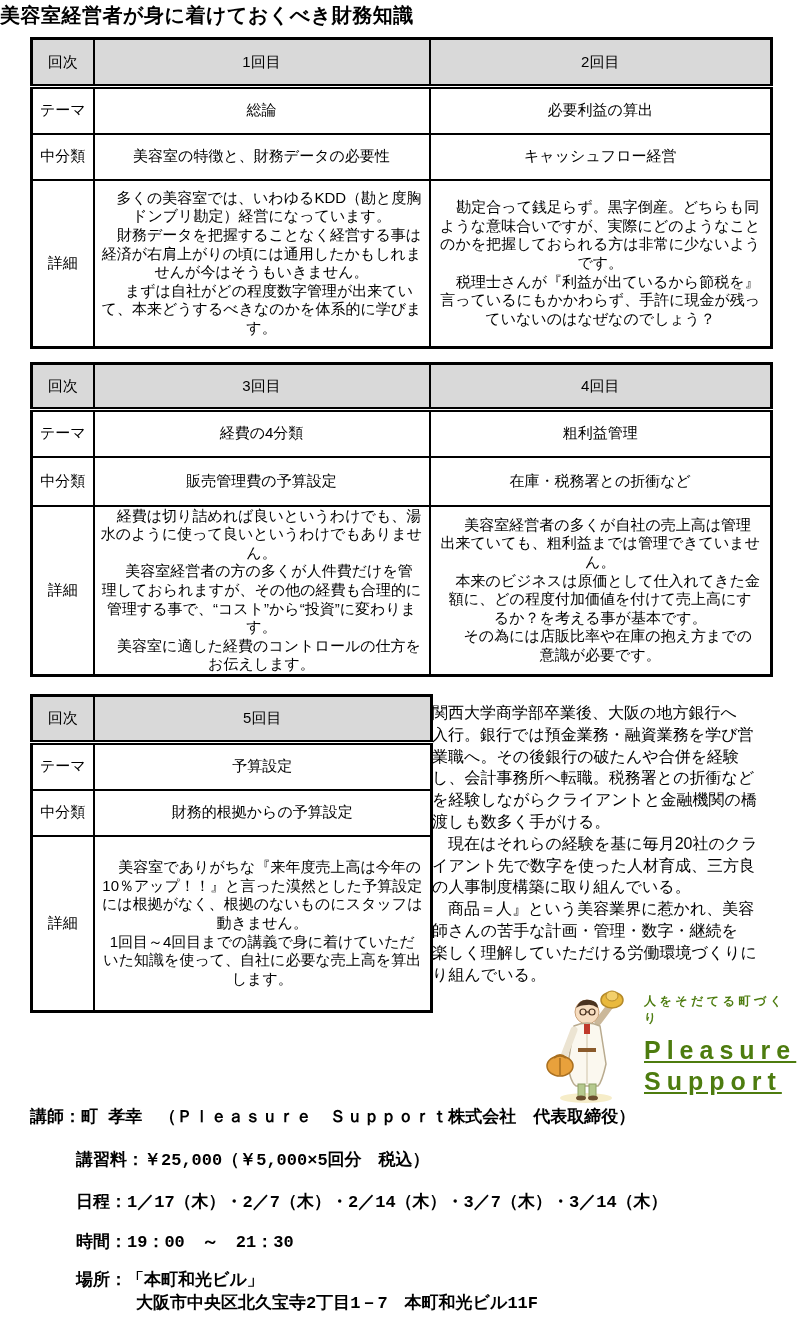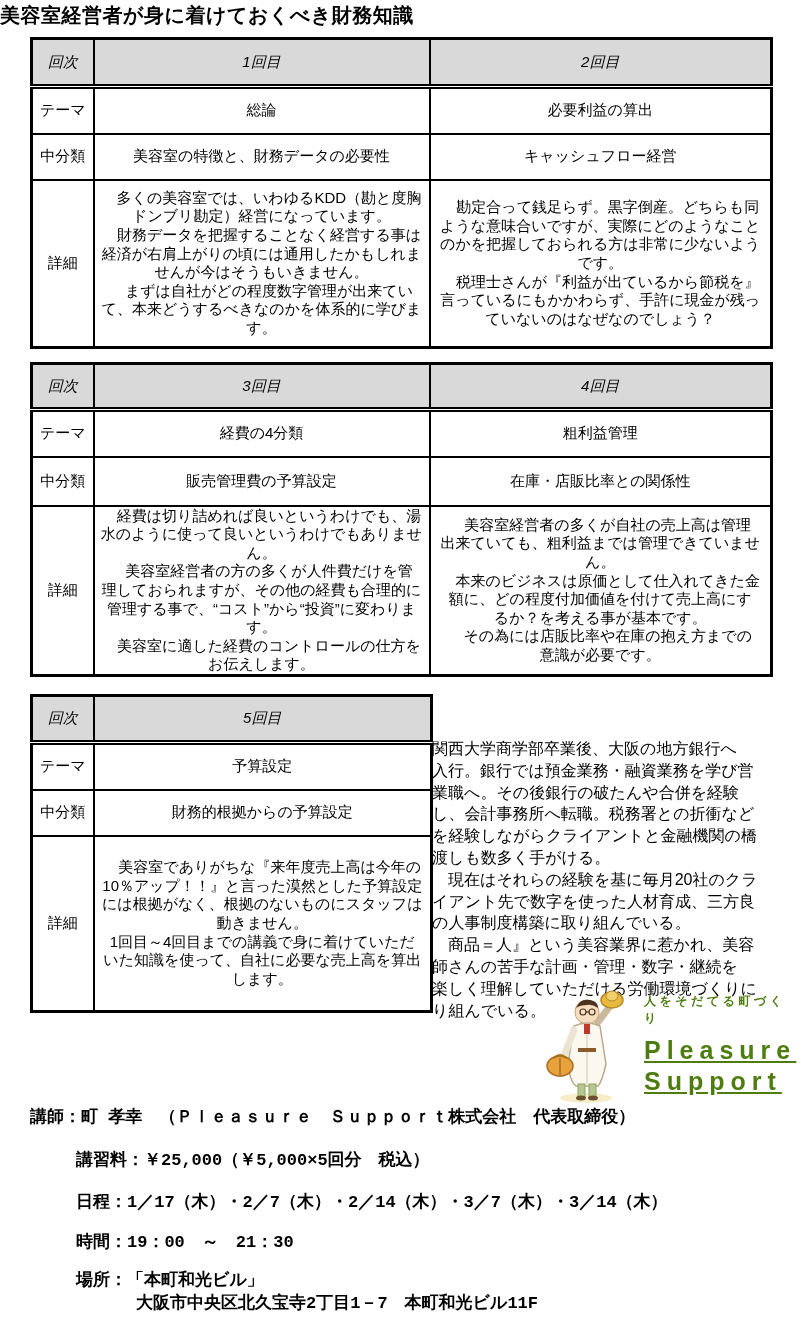--- a/index.html
+++ b/index.html
@@ -4,25 +4,25 @@
 <style>
   html,body{margin:0;padding:0;background:#ffffff;}
   .page{position:relative;width:800px;height:1317px;background:#fff;
         font-family:"Liberation Sans", sans-serif;color:#000;overflow:hidden;}
   .title{position:absolute;top:2px;left:0;width:100%;text-align:left;
          font-size:20px;font-weight:bold;margin:0;letter-spacing:0.5px;}
   table.block{position:absolute;border-collapse:collapse;table-layout:fixed;
               border:3px solid #000;background:#fff;}
   table.block td{border:2px solid #000;font-size:15px;text-align:center;
                  vertical-align:middle;padding:0;overflow:hidden;}
-  tr.r-head td{background:#d9d9d9;border-bottom:5px double #000;font-style:italic;}
+  tr.r-head td{background:#d9d9d9;border-bottom:5px double #000;}
   td.detail{text-align:left;vertical-align:top;white-space:pre-line;
             font-size:14.5px;line-height:18.6px;padding:5px 1px 0 5px;}
   .bio{position:absolute;left:432px;top:702px;width:366px;height:290px;
-       font-size:16px;line-height:21.8px;white-space:pre-line;overflow:hidden;margin-top:36px;}
+       font-size:16px;line-height:21.8px;white-space:pre-line;overflow:hidden;}
   .logo{position:absolute;left:540px;top:985px;width:258px;height:120px;display:flex;align-items:center;}
   .logo-art{width:96px;height:118px;flex:0 0 auto;}
   .logo-text{margin-left:8px;color:#4d7c0f;}
   .tagline{font-size:12px;font-weight:bold;letter-spacing:3.5px;margin-bottom:8px;}
   .brand{font-size:25px;font-weight:bold;letter-spacing:6px;line-height:31px;text-decoration:underline;}
   .footer-line{position:absolute;font-size:17px;font-weight:bold;white-space:pre;font-family:Liberation Mono, monospace;}
   .f-lect{left:30px;top:1105px;}
   .f-fee{left:76px;top:1148px;}
   .f-sched{left:76px;top:1190px;}
   .f-time{left:76px;top:1230px;}
@@ -92,21 +92,21 @@
       <td>4回目</td>
     </tr>
     <tr style="height:47px">
       <td>テーマ</td>
       <td>経費の4分類</td>
       <td>粗利益管理</td>
     </tr>
     <tr style="height:49px">
       <td>中分類</td>
       <td>販売管理費の予算設定</td>
-      <td>在庫・店販比率との関係性</td>
+      <td>在庫・税務署との折衝など</td>
     </tr>
     <tr style="height:170px">
       <td>詳細</td>
       <td class="detail">　経費は切り詰めれば良いというわけでも、湯
 水のように使って良いというわけでもありませ
 ん。
 　美容室経営者の方の多くが人件費だけを管
 理しておられますが、その他の経費も合理的に
 管理する事で、“コスト”から“投資”に変わりま
 す。

